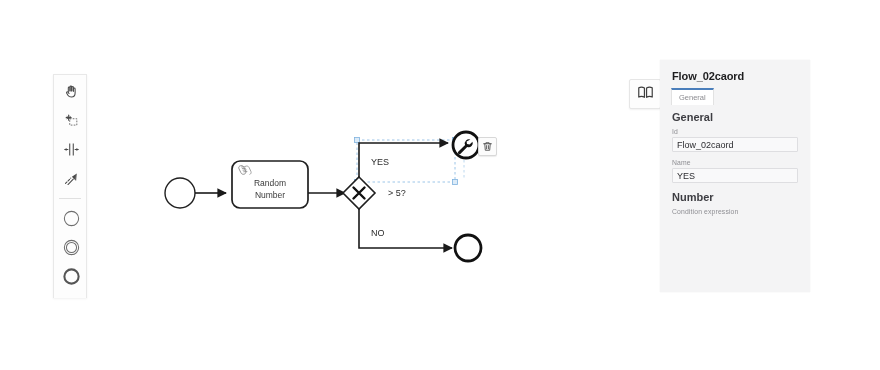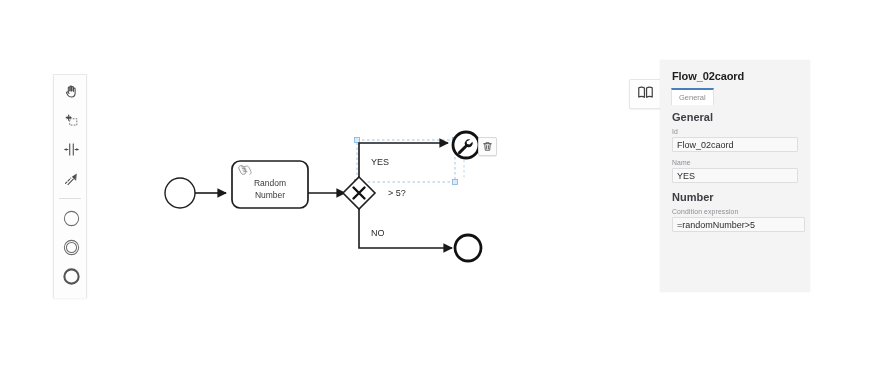--- a/index.html
+++ b/index.html
@@ -366,15 +366,14 @@
 
     <div class="field-label">Id</div>
     <div class="field-input">Flow_02caord</div>
 
     <div class="field-label">Name</div>
     <div class="field-input">YES</div>
 
     <div class="group-heading">Number</div>
 
     <div class="field-label">Condition expression</div>
-    <div class="field-input wide">=randomNumber&gt;5</div>
   </div>
 </div>
 
 </body></html>

